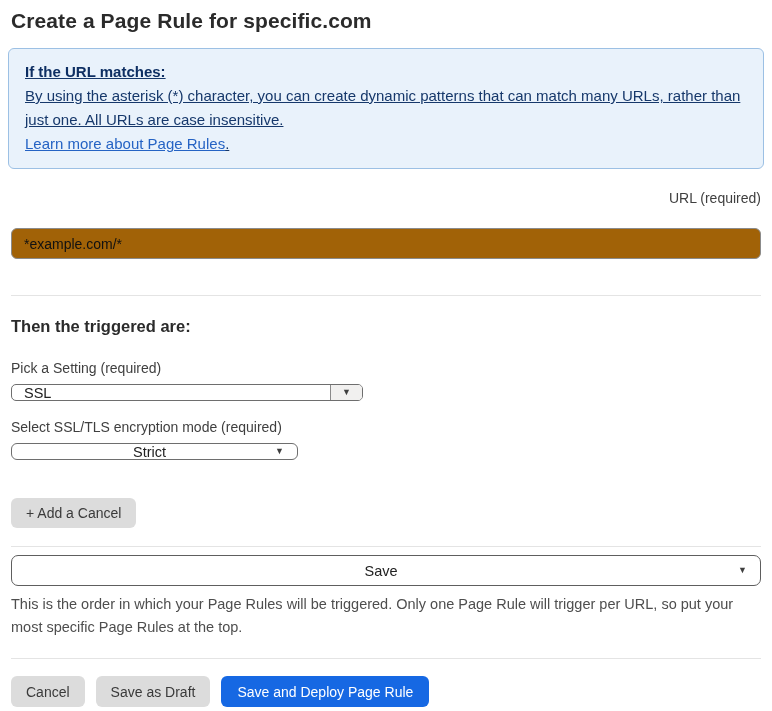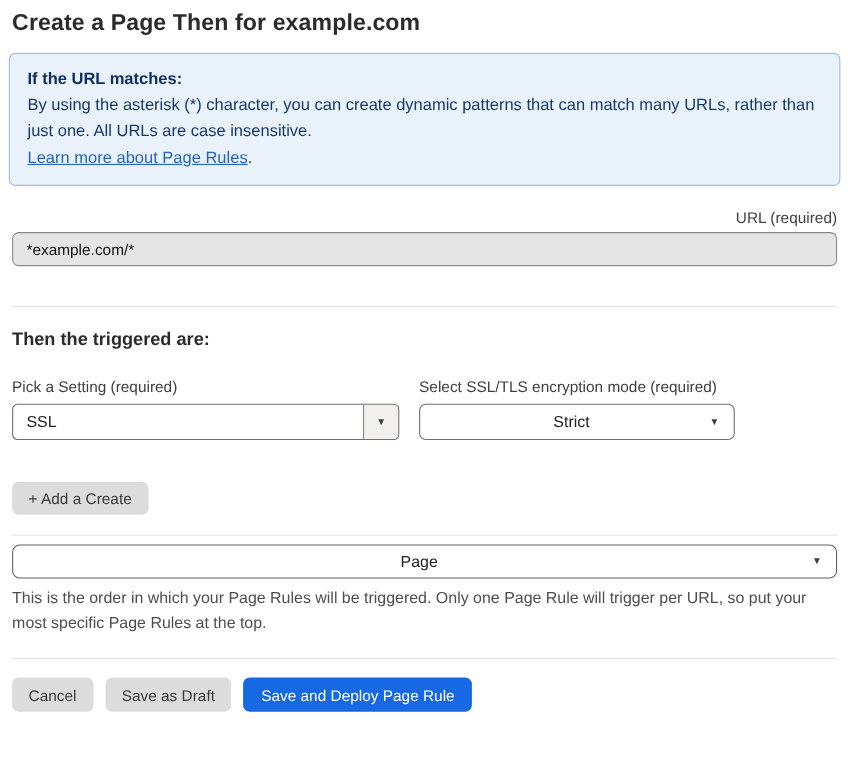--- a/index.html
+++ b/index.html
@@ -24,42 +24,43 @@
   
   .info-box {
     margin: 15px -3px 0 -3px;
     background: #e9f2fb;
     border: 1px solid #9cc0e4;
     border-radius: 6px;
     padding: 11px 16px 12px 16px;
     color: #16386b;
     font-size: 15px;
     line-height: 24px;
+    text-decoration: underline;
   }
   .info-box .info-heading { font-weight: bold; color: #0e2f63; }
   .info-box a {
     color: #2563c4;
     text-decoration: underline;
     cursor: pointer;
     text-align: center;
   }
   .info-box .link-suffix { color: #16386b; }
 
   
   .field-label {
     font-size: 14px;
     color: #3f3f3f;
     display: block;
   }
   .url-label { margin-top: 21px; text-align: right; }
   .url-input {
-    margin-top: 5px;
+    margin-top: 22px;
     width: 750px;
     height: 31px;
-    background: #e5e5e5;
+    background: #a16207;
     border: 1px solid #8b8b8b;
     border-radius: 6px;
     padding: 11px 12px;
     font-size: 14px;
     color: #111;
     font-family: "Liberation Sans", "DejaVu Sans", sans-serif;
     outline: none;
   }
 
   .divider {
@@ -76,26 +77,27 @@
     font-weight: bold;
     color: #2b2b2b;
     margin-top: 21px;
   }
 
   
   .selects-row {
     display: flex;
     gap: 18px;
     margin-top: 24px;
+    flex-direction: column;
   }
   .col-setting { width: 352px; }
   .col-mode { width: 287px; }
   .select-box {
     margin-top: 8px;
-    height: 33px;
+    height: 17px;
     border: 1px solid #6e6e6e;
     border-radius: 5px;
     background: #ffffff;
     display: flex;
     align-items: center;
     cursor: pointer;
     overflow: hidden;
   }
   .select-value {
     flex: 1;
@@ -163,21 +165,21 @@
     cursor: pointer;
   }
   .btn-gray { background: #dcdcdc; color: #3a3a3a; padding: 0 15px; }
   .btn-primary { background: #1668e3; color: #ffffff; padding: 0 16px; }
 </style>
 </head>
 <body>
 
 <div class="page">
 
-  <h1 class="page-title">Create a Page Then for example.com</h1>
+  <h1 class="page-title">Create a Page Rule for specific.com</h1>
 
   <div class="info-box">
     <div class="info-heading">If the URL matches:</div>
     <div class="info-body">By using the asterisk (*) character, you can create dynamic patterns that can match many URLs, rather than just one. All URLs are case insensitive.</div>
     <div><a>Learn more about Page Rules</a><span class="link-suffix">.</span></div>
   </div>
 
   <label class="field-label url-label">URL (required)</label>
   <input class="url-input" type="text" value="*example.com/*" style="">
 
@@ -197,27 +199,27 @@
     </div>
     <div class="col-mode">
       <label class="field-label">Select SSL/TLS encryption mode (required)</label>
       <div class="select-box select-plain">
         <span class="select-value">Strict</span>
         <span class="caret">▼</span>
       </div>
     </div>
   </div>
 
-  <button class="add-setting-btn">+ Add a Create</button>
+  <button class="add-setting-btn">+ Add a Cancel</button>
 
   <hr class="divider divider-2">
 
 
   <div class="select-box select-plain order-select">
-    <span class="select-value">Page</span>
+    <span class="select-value">Save</span>
     <span class="caret">▼</span>
   </div>
   <p class="order-help">This is the order in which your Page Rules will be triggered. Only one Page Rule will trigger per URL, so put your most specific Page Rules at the top.</p>
 
   <hr class="divider divider-3">
 
   <div class="footer-buttons">
     <button class="btn btn-gray">Cancel</button>
     <button class="btn btn-gray">Save as Draft</button>
     <button class="btn btn-primary">Save and Deploy Page Rule</button>

